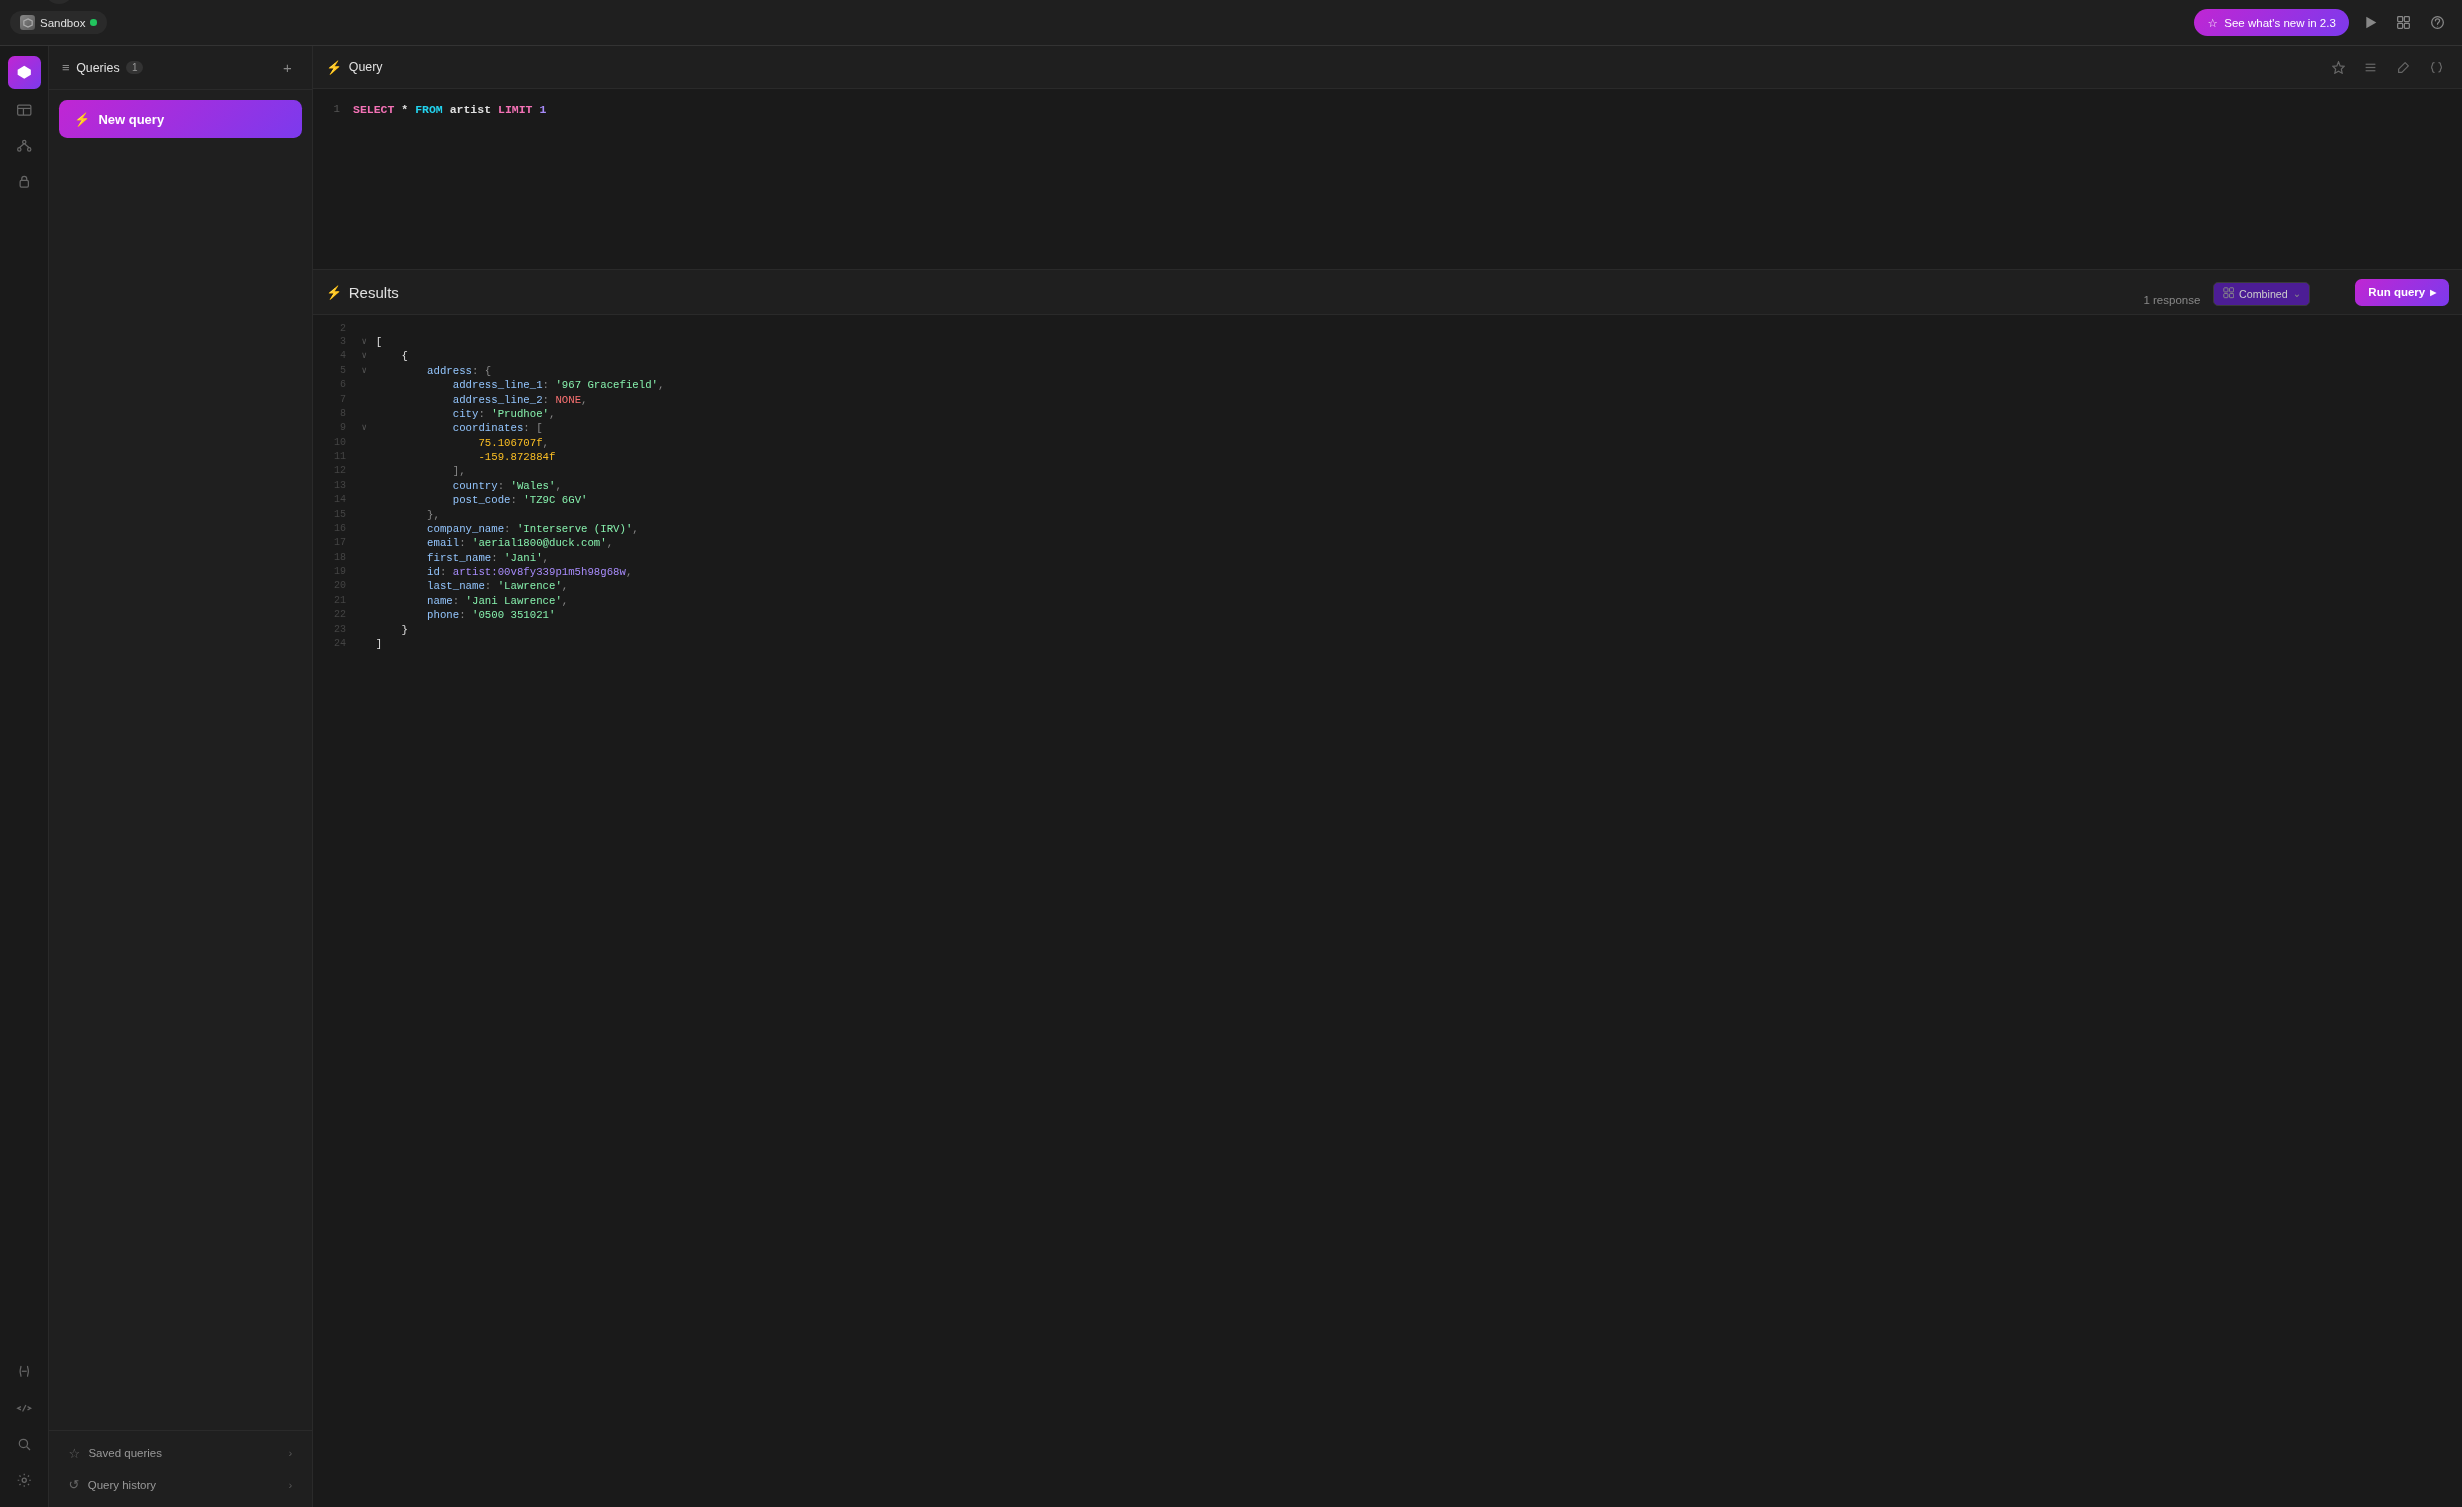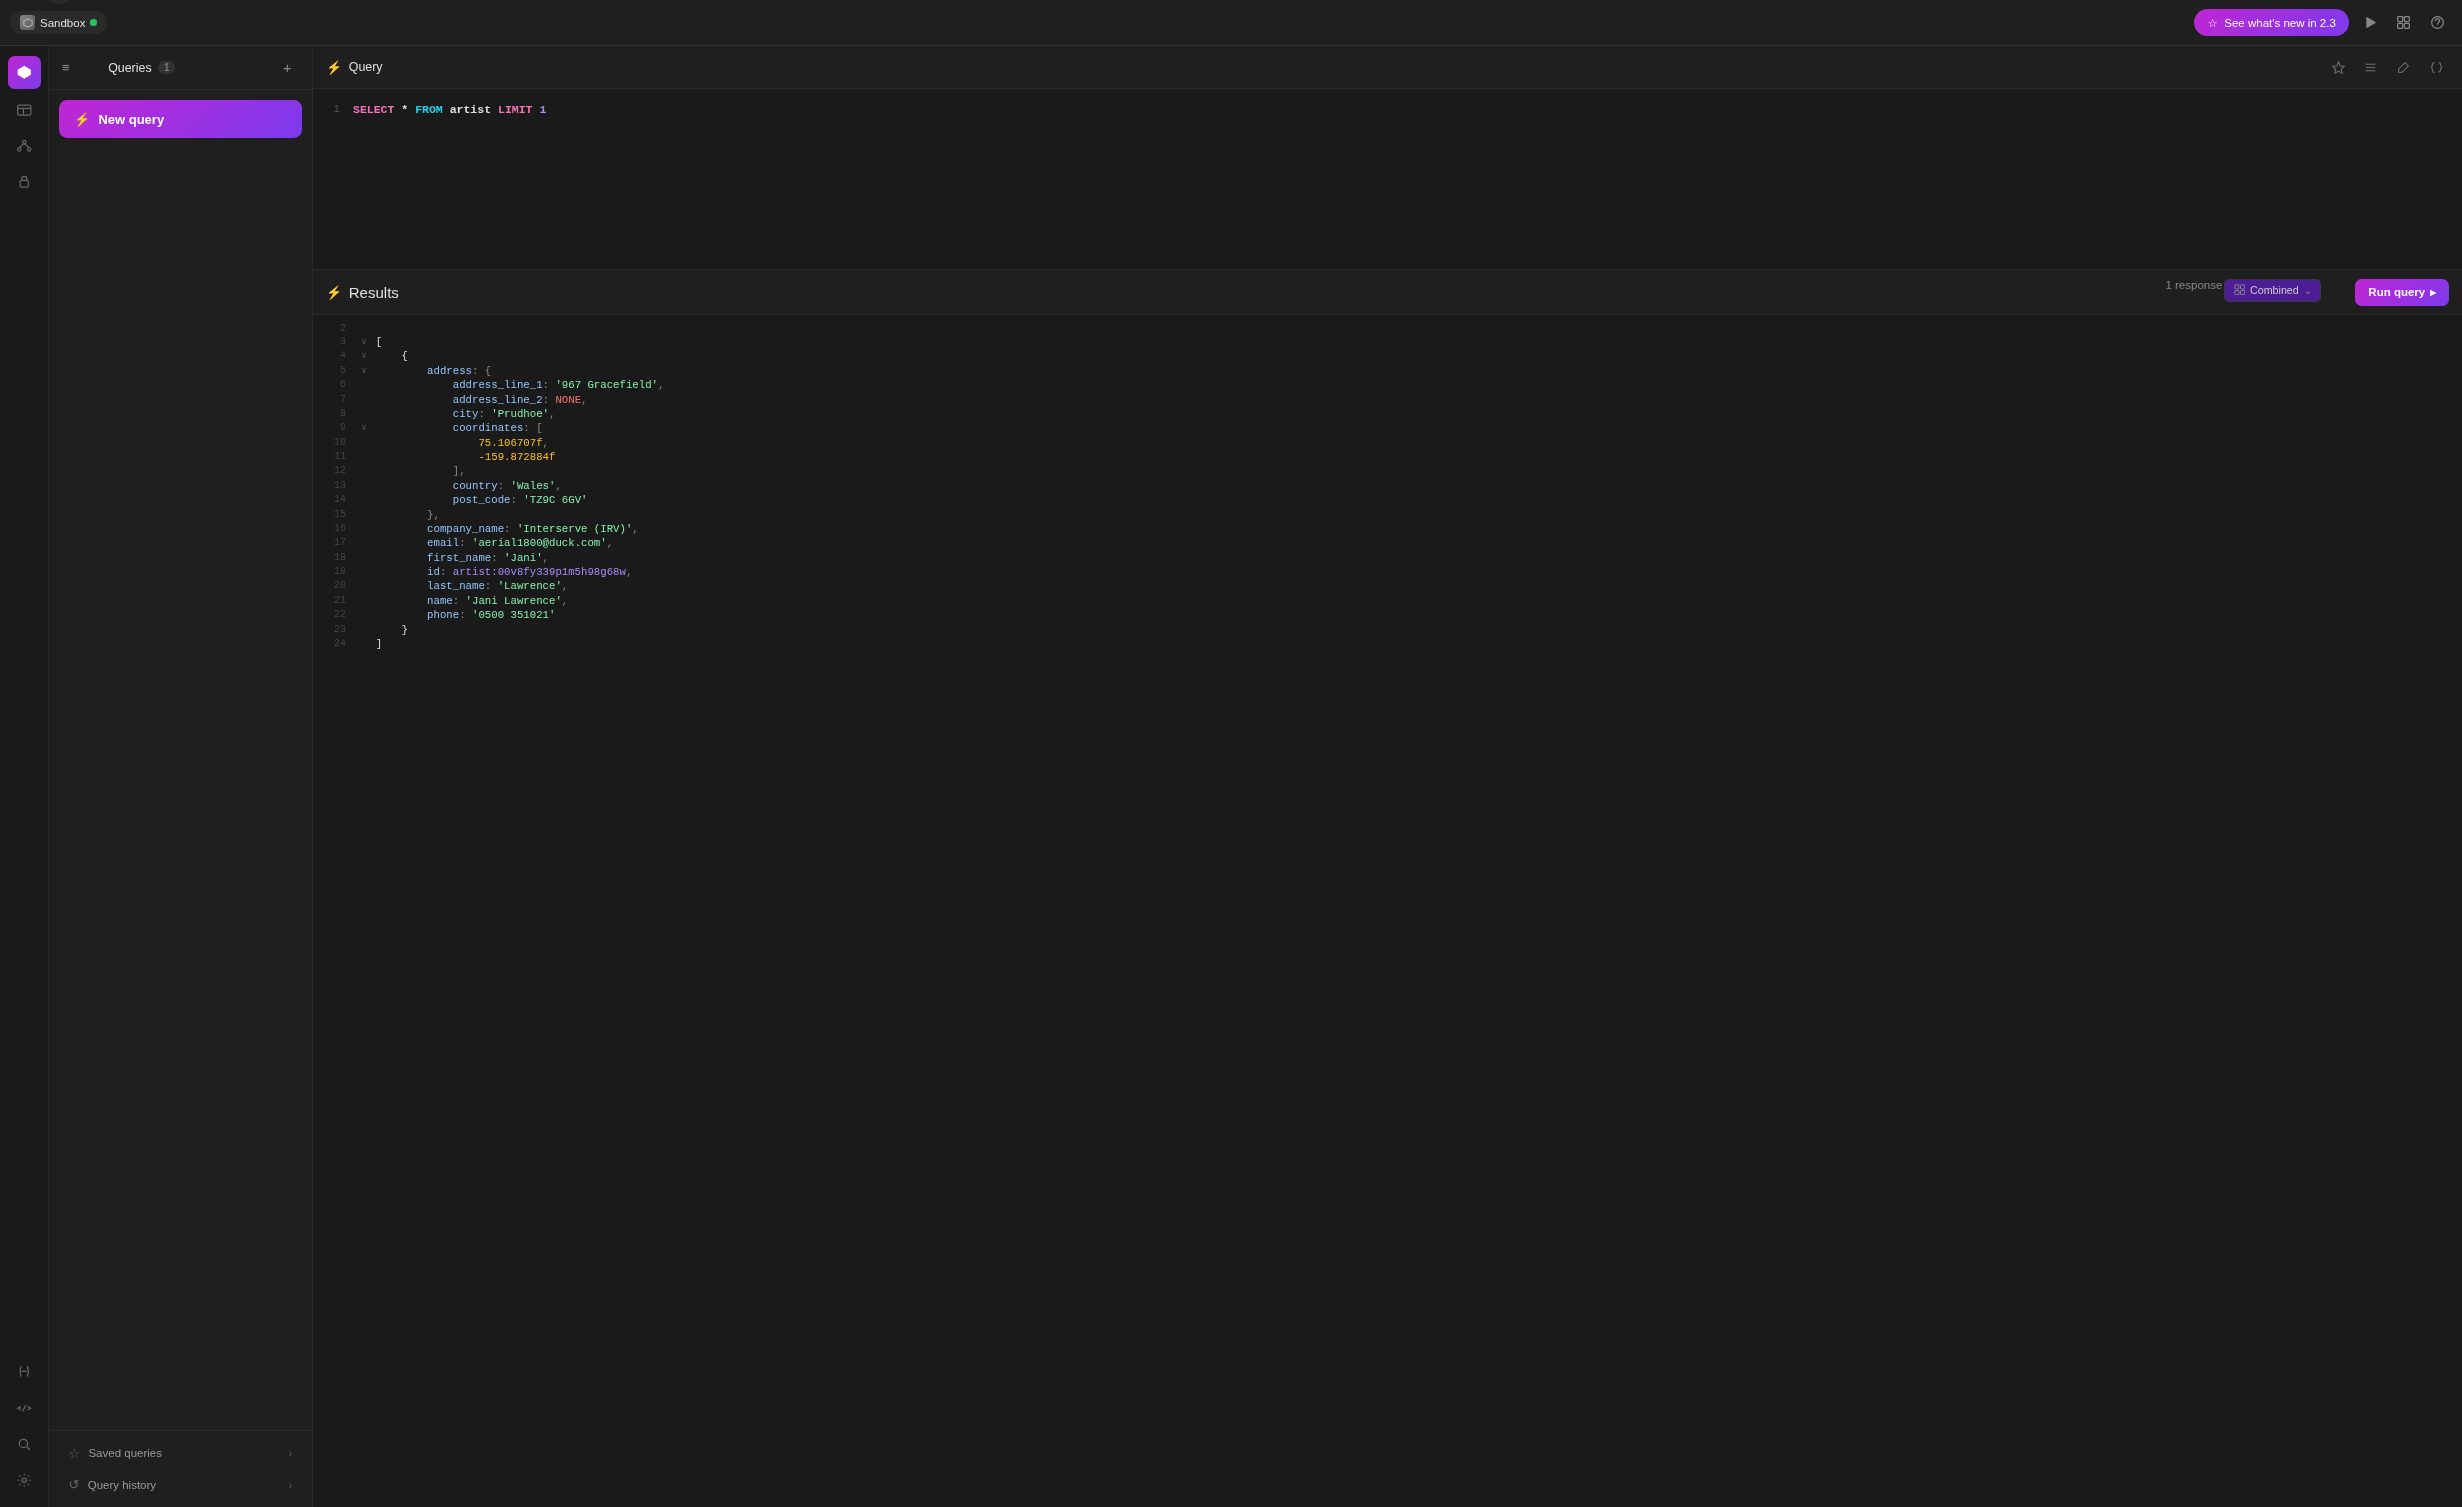--- a/index.html
+++ b/index.html
@@ -166,21 +166,20 @@
     }
     .sidebar-header-left {
       display: flex;
       align-items: center;
       gap: 6.6px;
     }
     .sidebar-title {
       color: #e0e0e0;
       font-size: 12.4px;
       font-weight: 500;
-      margin-left: 32px;
     }
     .sidebar-count {
       background: #333;
       color: #999;
       border-radius: 8.2px;
       padding: 0.8px 5.8px;
       font-size: 10px;
     }
     .sidebar-add-btn {
       width: 23px;
@@ -337,22 +336,22 @@
       align-items: center;
       gap: 6.6px;
     }
     .results-title {
       color: #e0e0e0;
       font-size: 15px;
       font-weight: 500;
     }
     .results-header-right {
       display: flex;
-      align-items: flex-start;
-      gap: 2px;
+      align-items: flex-end;
+      gap: 13px;
     }
     .response-count {
       color: #888;
       font-size: 11.5px;
     }
     .combined-select {
       display: flex;
       align-items: center;
       gap: 5px;
       background: #4c1d95;

